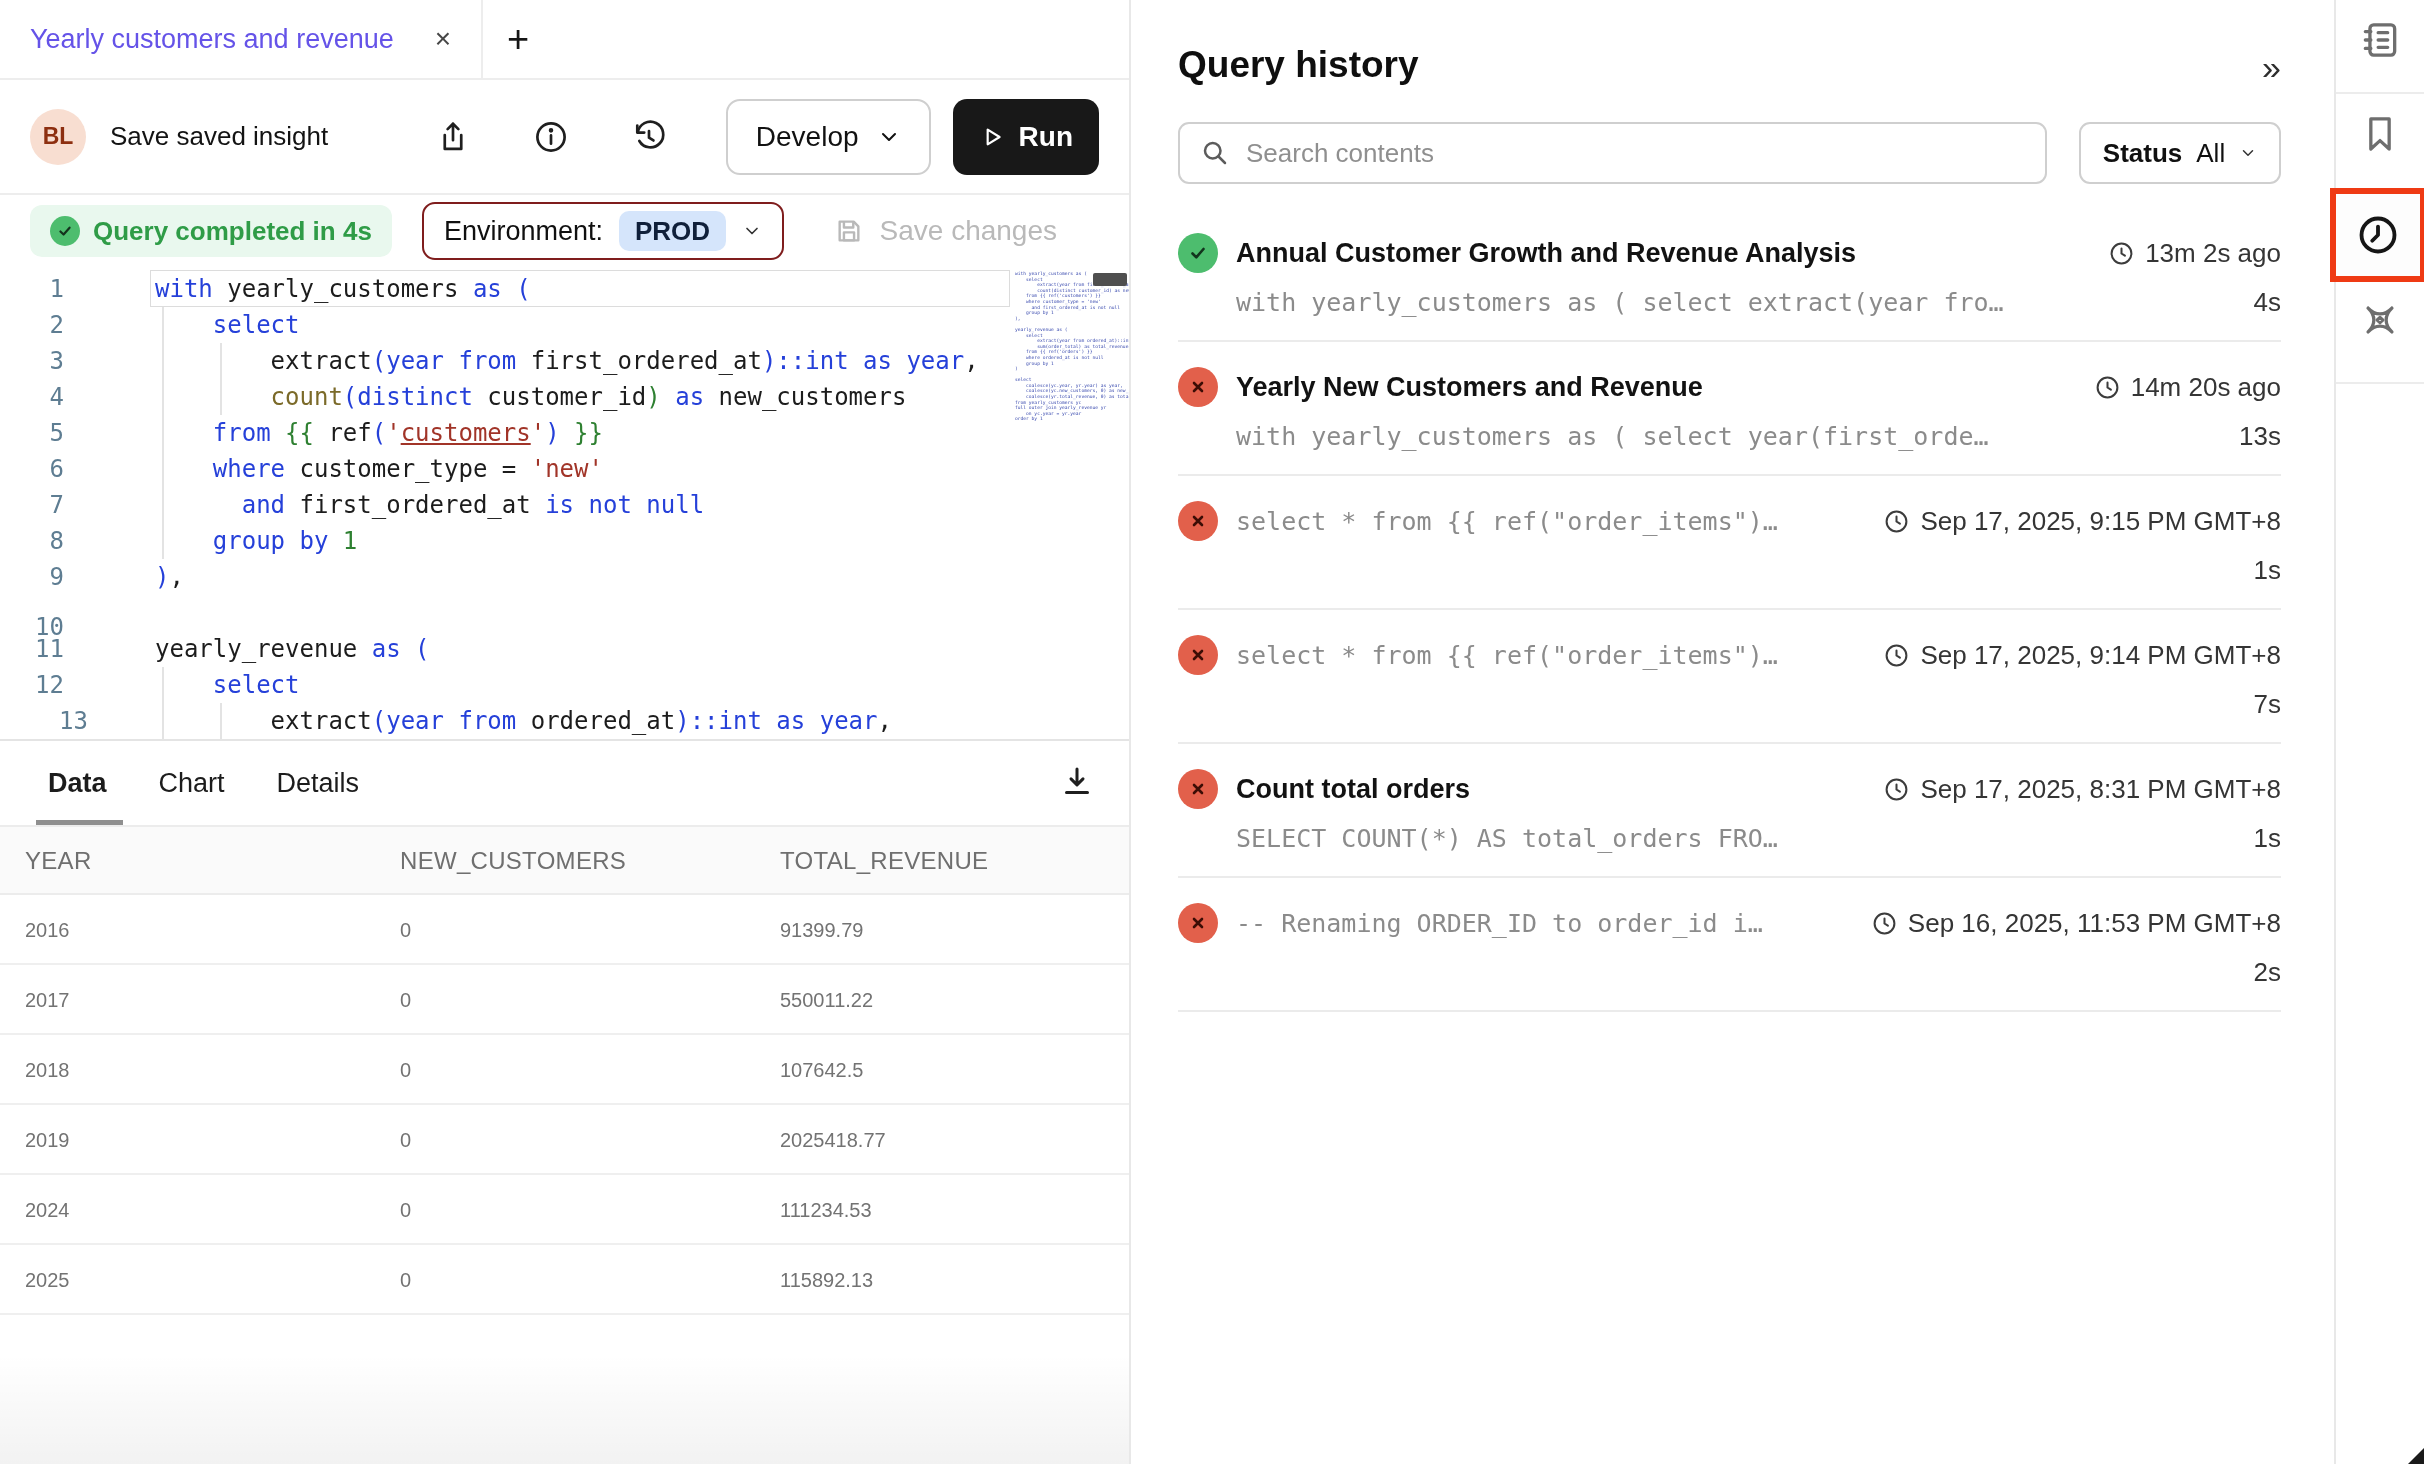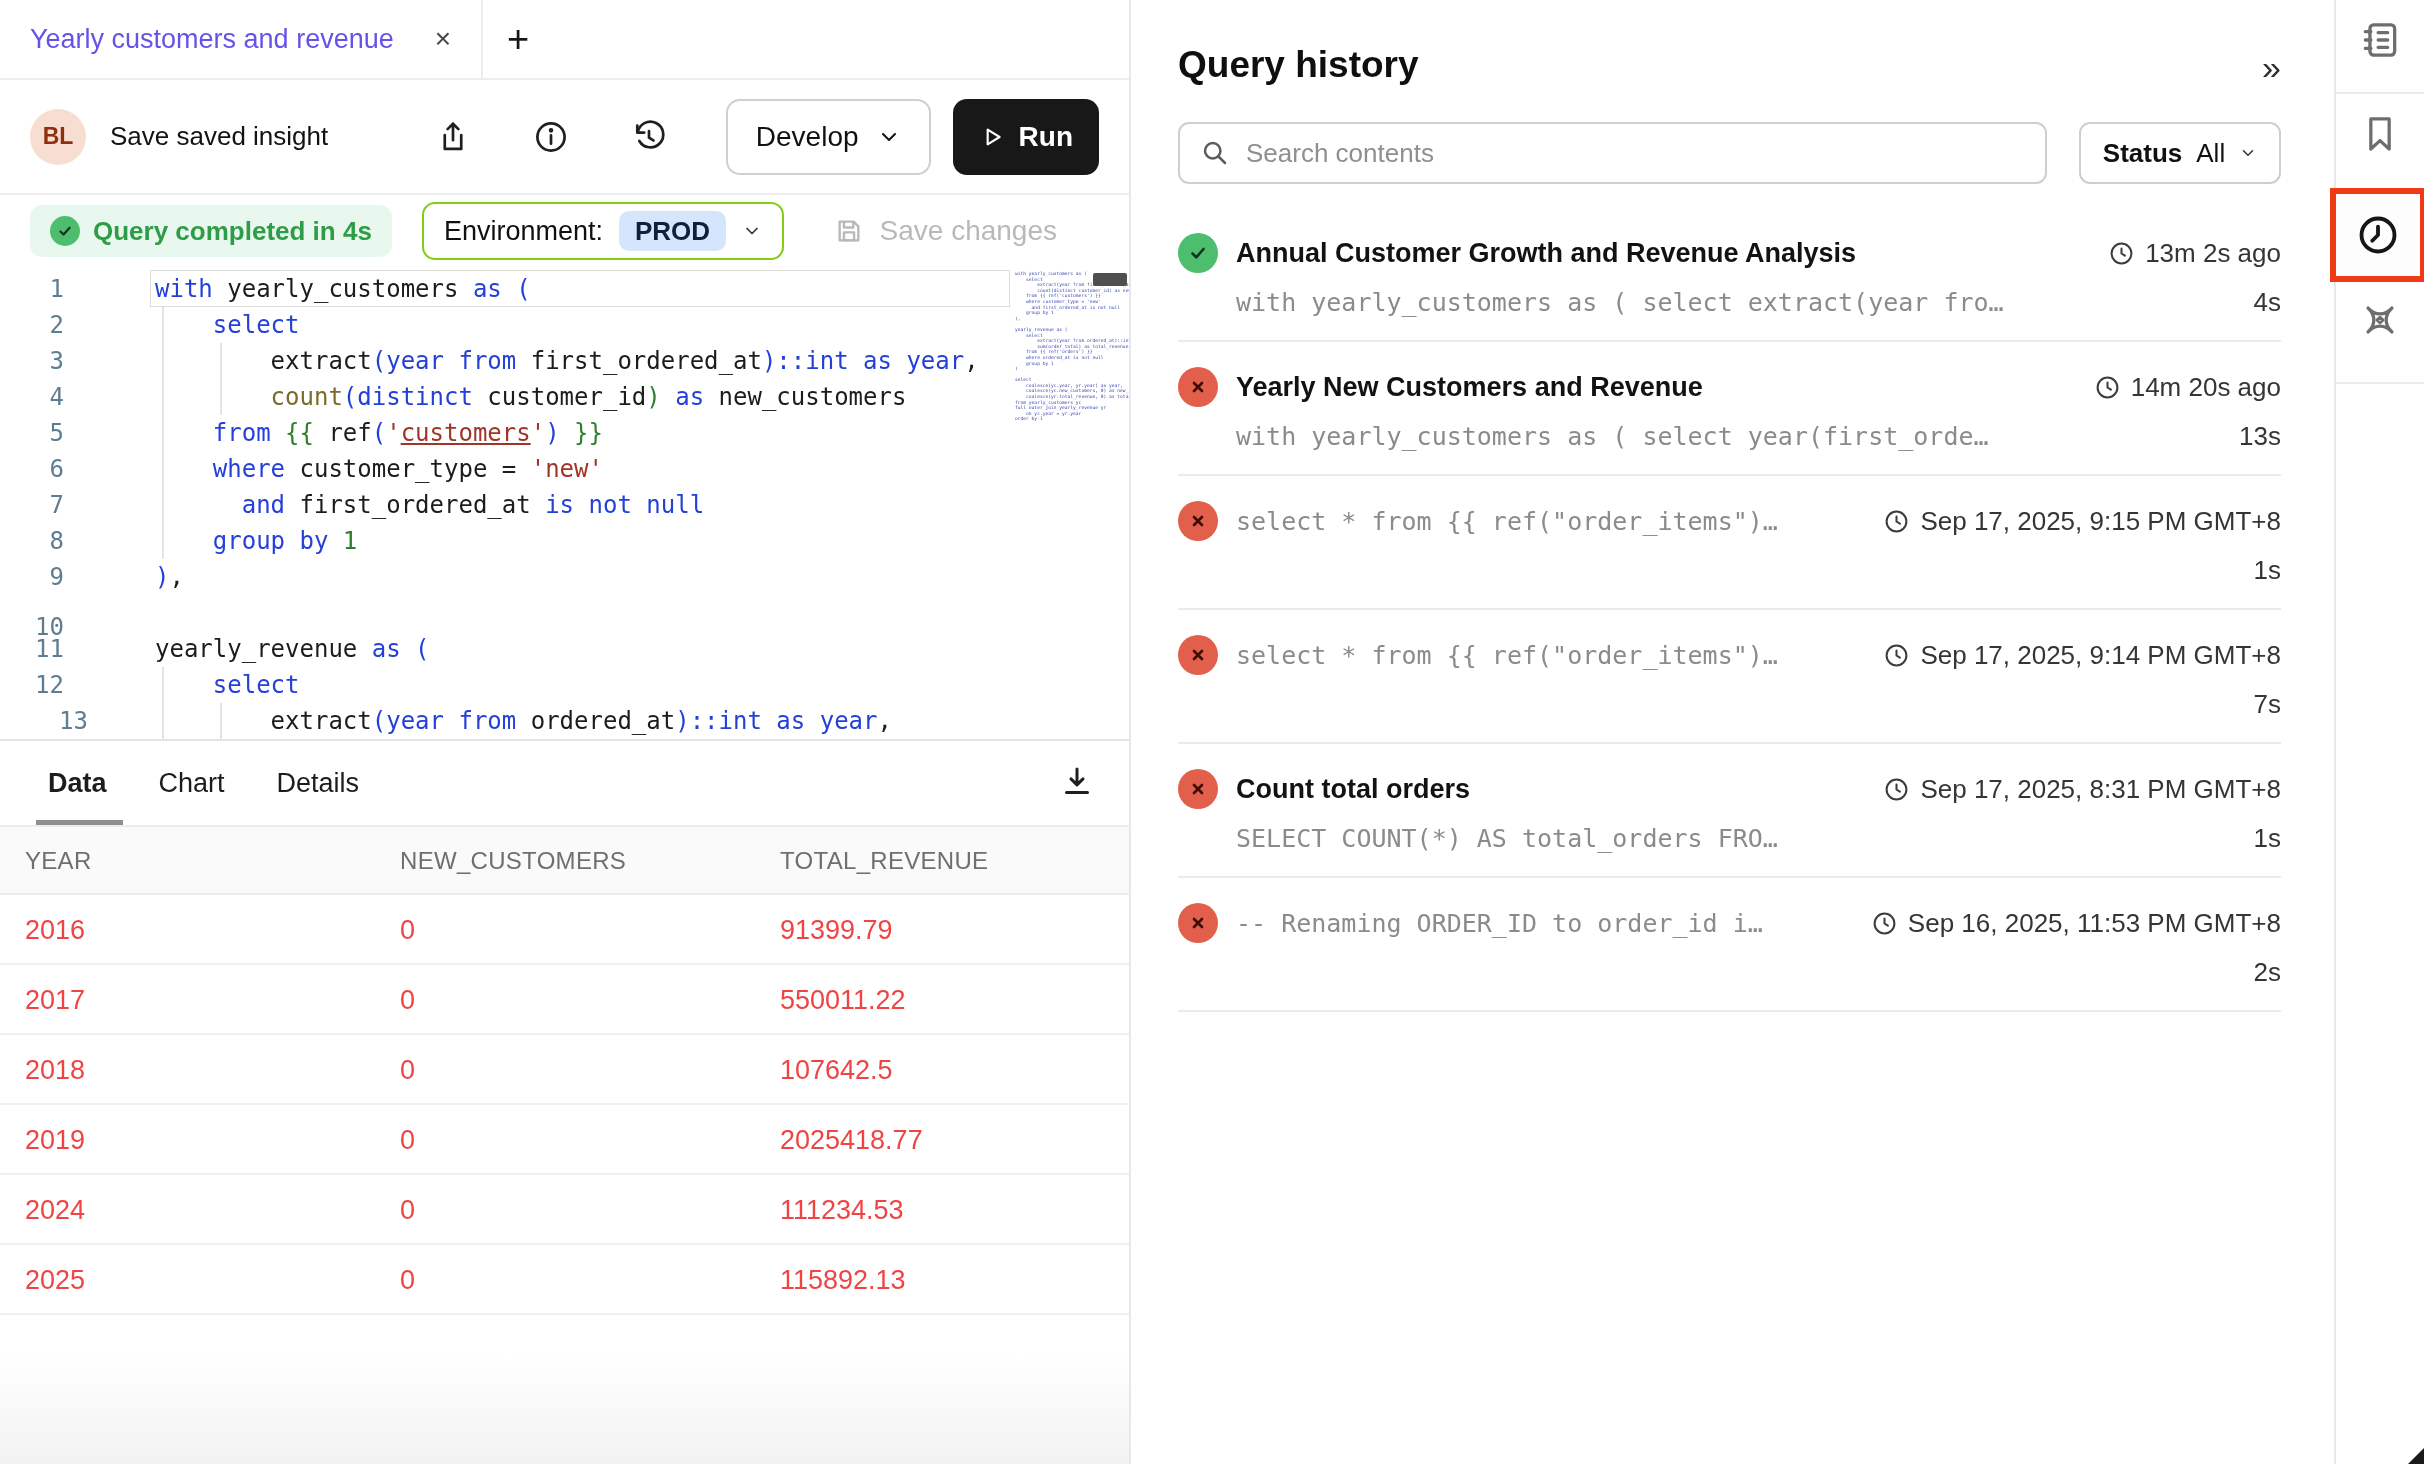--- a/index.html
+++ b/index.html
@@ -25,21 +25,21 @@
   .btn-develop { height:76px; border:2px solid #cfcfcf; border-radius:14px; background:#fff; display:flex; align-items:center; gap:18px; padding:0 28px; font-size:28px; color:#111; cursor:pointer; margin-right:22px; }
   .btn-develop svg { width:24px; height:24px; stroke:#111; fill:none; stroke-width:2; stroke-linecap:round; stroke-linejoin:round; }
   .btn-run { height:76px; min-width:134px; border-radius:14px; background:#181818; color:#fff; display:flex; align-items:center; justify-content:center; gap:14px; padding:0 26px; font-size:28px; font-weight:600; cursor:pointer; }
   .btn-run svg { width:26px; height:26px; stroke:#fff; fill:none; stroke-width:2; stroke-linejoin:round; }
 
   .statusrow { position:absolute; top:197px; left:0; right:0; height:68px; display:flex; align-items:center; padding:0 30px; }
   .pill-success { height:52px; border-radius:12px; background:#e9f8ee; display:flex; align-items:center; gap:13px; padding:0 20px; }
   .pill-check { width:30px; height:30px; border-radius:50%; background:#4dbd6e; display:flex; align-items:center; justify-content:center; flex:none; }
   .pill-check svg { width:20px; height:20px; stroke:#14321d; fill:none; stroke-width:2.6; stroke-linecap:round; stroke-linejoin:round; }
   .pill-success span { font-size:26px; font-weight:600; color:#2f9c47; }
-  .btn-env { height:58px; margin-left:30px; border:2px solid #84cc16; border-radius:13px; background:#fff; display:flex; align-items:center; gap:16px; padding:0 20px; cursor:pointer; }
+  .btn-env { height:58px; margin-left:30px; border:2px solid #7f1d1d; border-radius:13px; background:#fff; display:flex; align-items:center; gap:16px; padding:0 20px; cursor:pointer; }
   .env-label { font-size:27px; color:#101010; }
   .prod-pill { height:40px; border-radius:10px; background:#d5e5fb; display:flex; align-items:center; padding:0 16px; font-size:26px; font-weight:600; color:#10203a; }
   .btn-env svg { width:20px; height:20px; stroke:#333; fill:none; stroke-width:2; stroke-linecap:round; stroke-linejoin:round; }
   .save-changes { margin-left:auto; margin-right:42px; display:flex; align-items:center; gap:15px; color:#b9b9b9; font-size:28px; font-weight:500; cursor:pointer; }
   .save-changes svg { width:32px; height:32px; stroke:#b9b9b9; fill:none; stroke-width:1.8; stroke-linejoin:round; }
 
   
   .editor { position:absolute; top:265px; left:0; right:0; height:474px; overflow:hidden; font-family:"DejaVu Sans Mono", monospace; }
   .cl { position:absolute; left:0; height:36px; width:100%; display:flex; line-height:36px; }
   .ln { width:100px; padding-right:36px; text-align:right; color:#5e7d92; font-size:24px; flex:none; }
@@ -58,21 +58,21 @@
   .rtabs { height:84px; display:flex; align-items:center; padding:0 34px 0 48px; }
   .rtab { font-size:27px; color:#1c1c1c; margin-right:52px; position:relative; height:84px; line-height:84px; cursor:pointer; }
   .rtab.active { font-weight:700; }
   .rtab.active::after { content:""; position:absolute; left:-12px; right:-16px; bottom:0; height:5px; background:#8f8f8f; }
   .dl { margin-left:auto; cursor:pointer; }
   .dl svg { width:36px; height:36px; stroke:#1f1f1f; fill:none; stroke-width:2; stroke-linecap:round; stroke-linejoin:round; }
   .thead, .trow { display:grid; grid-template-columns:375px 380px 1fr; }
   .thead { height:70px; background:#fafafa; border-top:2px solid #ececec; border-bottom:2px solid #ececec; }
   .thead div { font-size:24px; color:#6f6f6f; letter-spacing:.3px; line-height:68px; padding-left:25px; }
   .trow { height:70px; border-bottom:2px solid #efefef; }
-  .trow div { font-size:27px; color:#ef4444; line-height:70px; padding-left:25px; }
+  .trow div { font-size:20px; color:#737373; line-height:70px; padding-left:25px; }
 
   
   .history { position:absolute; left:1133px; top:0; right:90px; bottom:0; background:#fff; padding:0 53px 0 45px; }
   .h-title-row { margin-top:44px; display:flex; align-items:flex-start; }
   .h-title { font-size:37px; font-weight:600; color:#0f0f0f; }
   .h-collapse { margin-left:auto; font-size:34px; color:#2e2e2e; line-height:1; cursor:pointer; margin-top:6px; }
   .h-controls { margin-top:36px; display:flex; gap:32px; }
   .searchbox { flex:1; height:62px; border:2px solid #cfcfcf; border-radius:11px; display:flex; align-items:center; padding:0 20px; }
   .searchbox svg { width:30px; height:30px; stroke:#5c5c5c; fill:none; stroke-width:2; stroke-linecap:round; flex:none; }
   .searchbox input { border:none; outline:none; flex:1; margin-left:16px; font-size:26px; color:#222; font-family:"Liberation Sans", sans-serif; background:transparent; }

